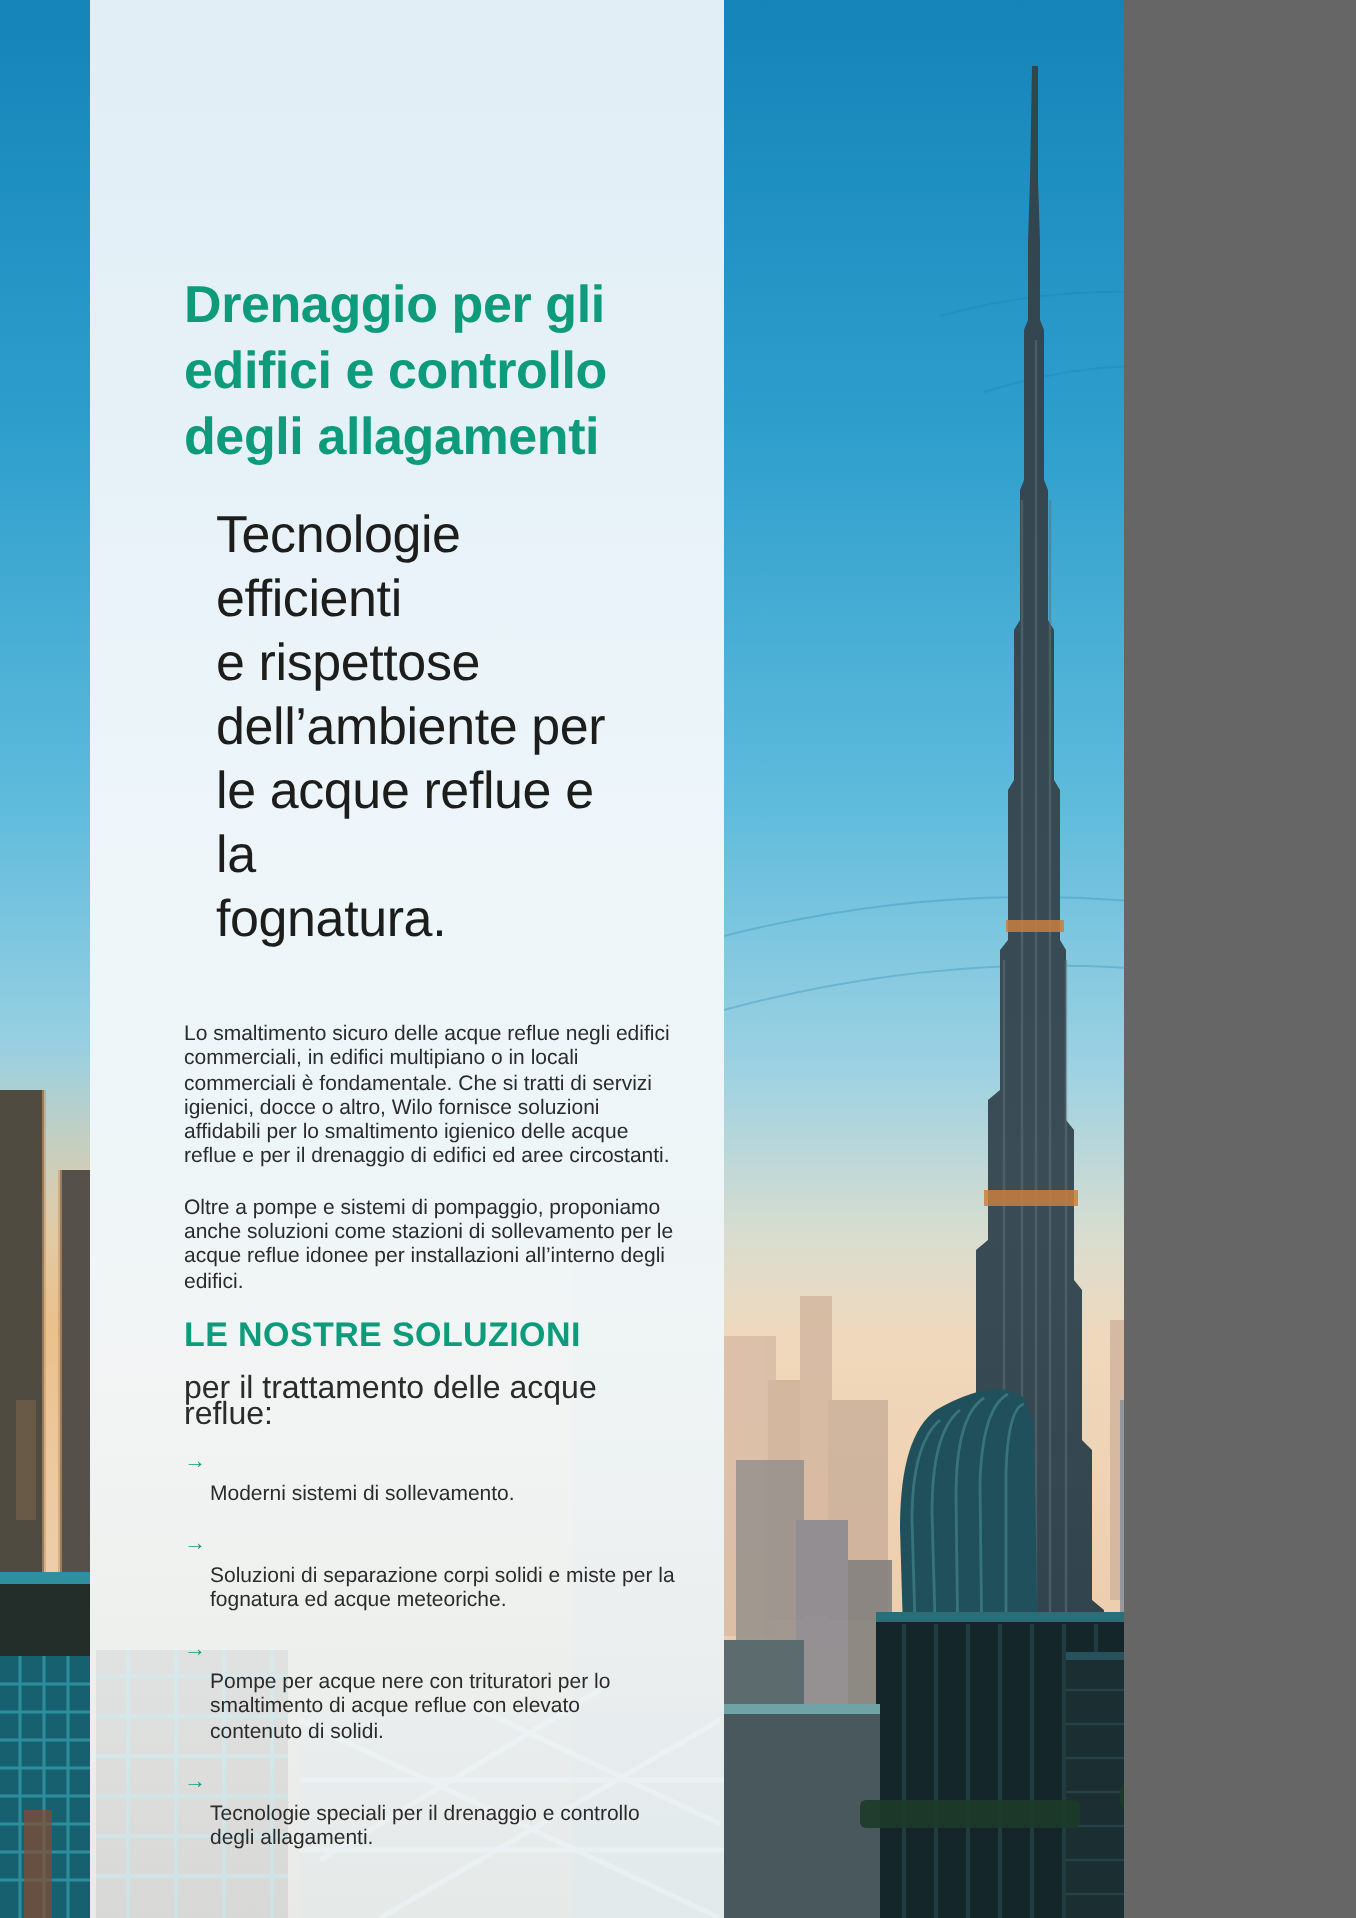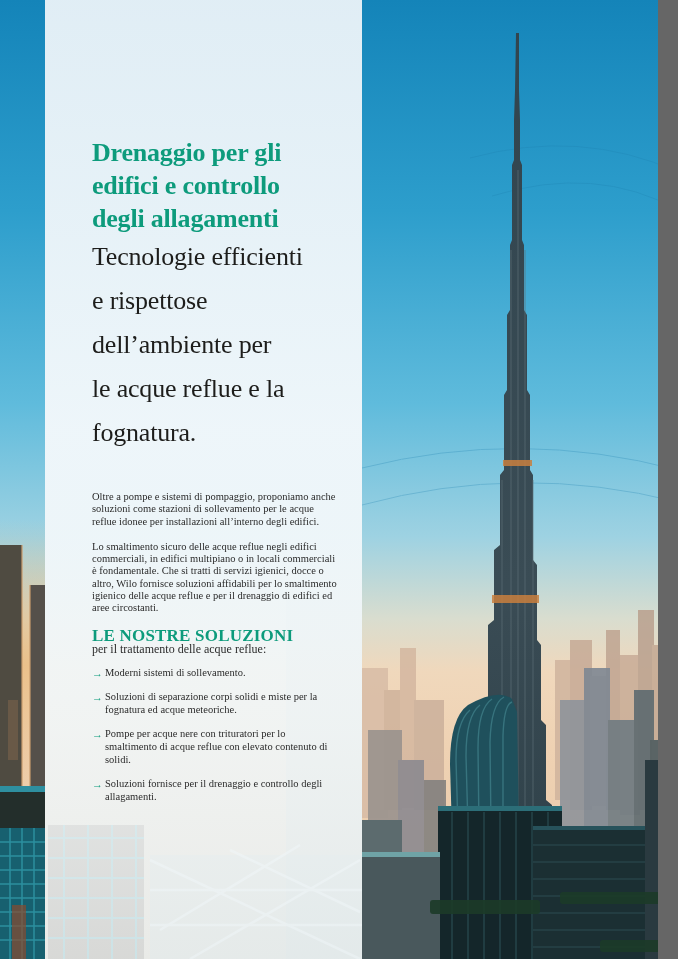--- a/index.html
+++ b/index.html
@@ -1,64 +1,64 @@
 <!DOCTYPE html>
 <html><head>
 <meta charset="utf-8">
 <style>
   html,body{margin:0;padding:0;background:#666;}
   .page{
-    position:relative;width:658px;height:959px;overflow:hidden;
-    font-family:Liberation Serif, serif;
+    position:relative;width:562px;height:959px;overflow:hidden;
+    font-family:Liberation Sans, sans-serif;
     background:#1484b9;
   }
   .photo{position:absolute;inset:0;display:block;}
   .panel{
     position:absolute;top:0;left:45px;width:317px;height:959px;
     background:linear-gradient(180deg,
       rgba(231,241,247,.97) 0%,
       rgba(243,248,251,.96) 45%,
       rgba(241,247,249,.90) 75%,
       rgba(234,242,245,.82) 100%);
     box-sizing:border-box;
     padding:136px 24px 0 47px;
   }
   .title{
     margin:0;
     font-size:26px;line-height:33px;font-weight:bold;
     color:#0d9b7c;white-space:pre-line;letter-spacing:-.2px;
   }
   .subtitle{
-    margin:0;
-    font-size:26px;line-height:44px;font-weight:normal;
+    margin:16px;
+    font-size:26px;line-height:32px;font-weight:normal;
     color:#1d1d1b;white-space:pre-line;letter-spacing:-.2px;
   }
   .body-copy{margin-top:36px;}
   .body-copy p{
     margin:0 0 13px 0;
     font-size:10.5px;line-height:12.3px;color:#2b2b2b;
   }
   .sol-heading{
     margin-top:14px;
     font-size:17px;line-height:13px;font-weight:bold;color:#0d9b7c;
     letter-spacing:.2px;
   }
   .sol-intro{
-    font-size:12px;line-height:13px;color:#2b2b2b;margin-top:1px;
+    font-size:16px;line-height:13px;color:#2b2b2b;margin-top:14px;
   }
   .sol-list{list-style:none;margin:11px 0 0 0;padding:0;}
   .sol-list li{
     display:flex;align-items:flex-start;
     margin:0 0 12px 0;
     font-size:10.5px;line-height:12.6px;color:#2b2b2b;
   }
   .sol-list .arr{
     flex:0 0 13px;color:#0d9b7c;font-weight:bold;font-size:11px;line-height:12.6px;
   }
-  .sol-list .txt{flex:1;}
+  .sol-list .txt{flex:1;margin-top:16px;}
 </style>
 </head>
 <body>
 
 <div class="page">
 
   <svg class="photo" width="678" height="959" viewBox="0 0 678 959" aria-hidden="true">
     <defs>
       <linearGradient id="sky" x1="0" y1="0" x2="0" y2="1">
         <stop offset="0" stop-color="#1484B9"></stop>
@@ -245,39 +245,39 @@
     <h1 class="title">Drenaggio per gli
 edifici e controllo
 degli allagamenti</h1>
     <h2 class="subtitle">Tecnologie efficienti
 e rispettose
 dell’ambiente per
 le acque reflue e la
 fognatura.</h2>
 
     <div class="body-copy">
+      <p>Lo smaltimento sicuro delle acque reflue negli edifici commerciali, in edifici multipiano o in locali commerciali è fondamentale. Che si tratti di servizi igienici, docce o altro, Wilo fornisce soluzioni affidabili per lo smaltimento igienico delle acque reflue e per il drenaggio di edifici ed aree circostanti.</p>
       <p>Oltre a pompe e sistemi di pompaggio, proponiamo anche soluzioni come stazioni di sollevamento per le acque reflue idonee per installazioni all’interno degli edifici.</p>
-      <p>Lo smaltimento sicuro delle acque reflue negli edifici commerciali, in edifici multipiano o in locali commerciali è fondamentale. Che si tratti di servizi igienici, docce o altro, Wilo fornisce soluzioni affidabili per lo smaltimento igienico delle acque reflue e per il drenaggio di edifici ed aree circostanti.</p>
     </div>
 
     <div class="sol-heading">LE NOSTRE SOLUZIONI</div>
     <div class="sol-intro">per il trattamento delle acque reflue:</div>
 
     <ul class="sol-list">
       <li>
         <span class="arr">→</span>
         <span class="txt">Moderni sistemi di sollevamento.</span>
       </li>
       <li>
         <span class="arr">→</span>
         <span class="txt">Soluzioni di separazione corpi solidi e miste per la fognatura ed acque meteoriche.</span>
       </li>
       <li>
         <span class="arr">→</span>
         <span class="txt">Pompe per acque nere con trituratori per lo smaltimento di acque reflue con elevato contenuto di solidi.</span>
       </li>
       <li>
         <span class="arr">→</span>
-        <span class="txt">Soluzioni fornisce per il drenaggio e controllo degli allagamenti.</span>
+        <span class="txt">Tecnologie speciali per il drenaggio e controllo degli allagamenti.</span>
       </li>
     </ul>
   </div>
 </div>
 
 </body></html>

